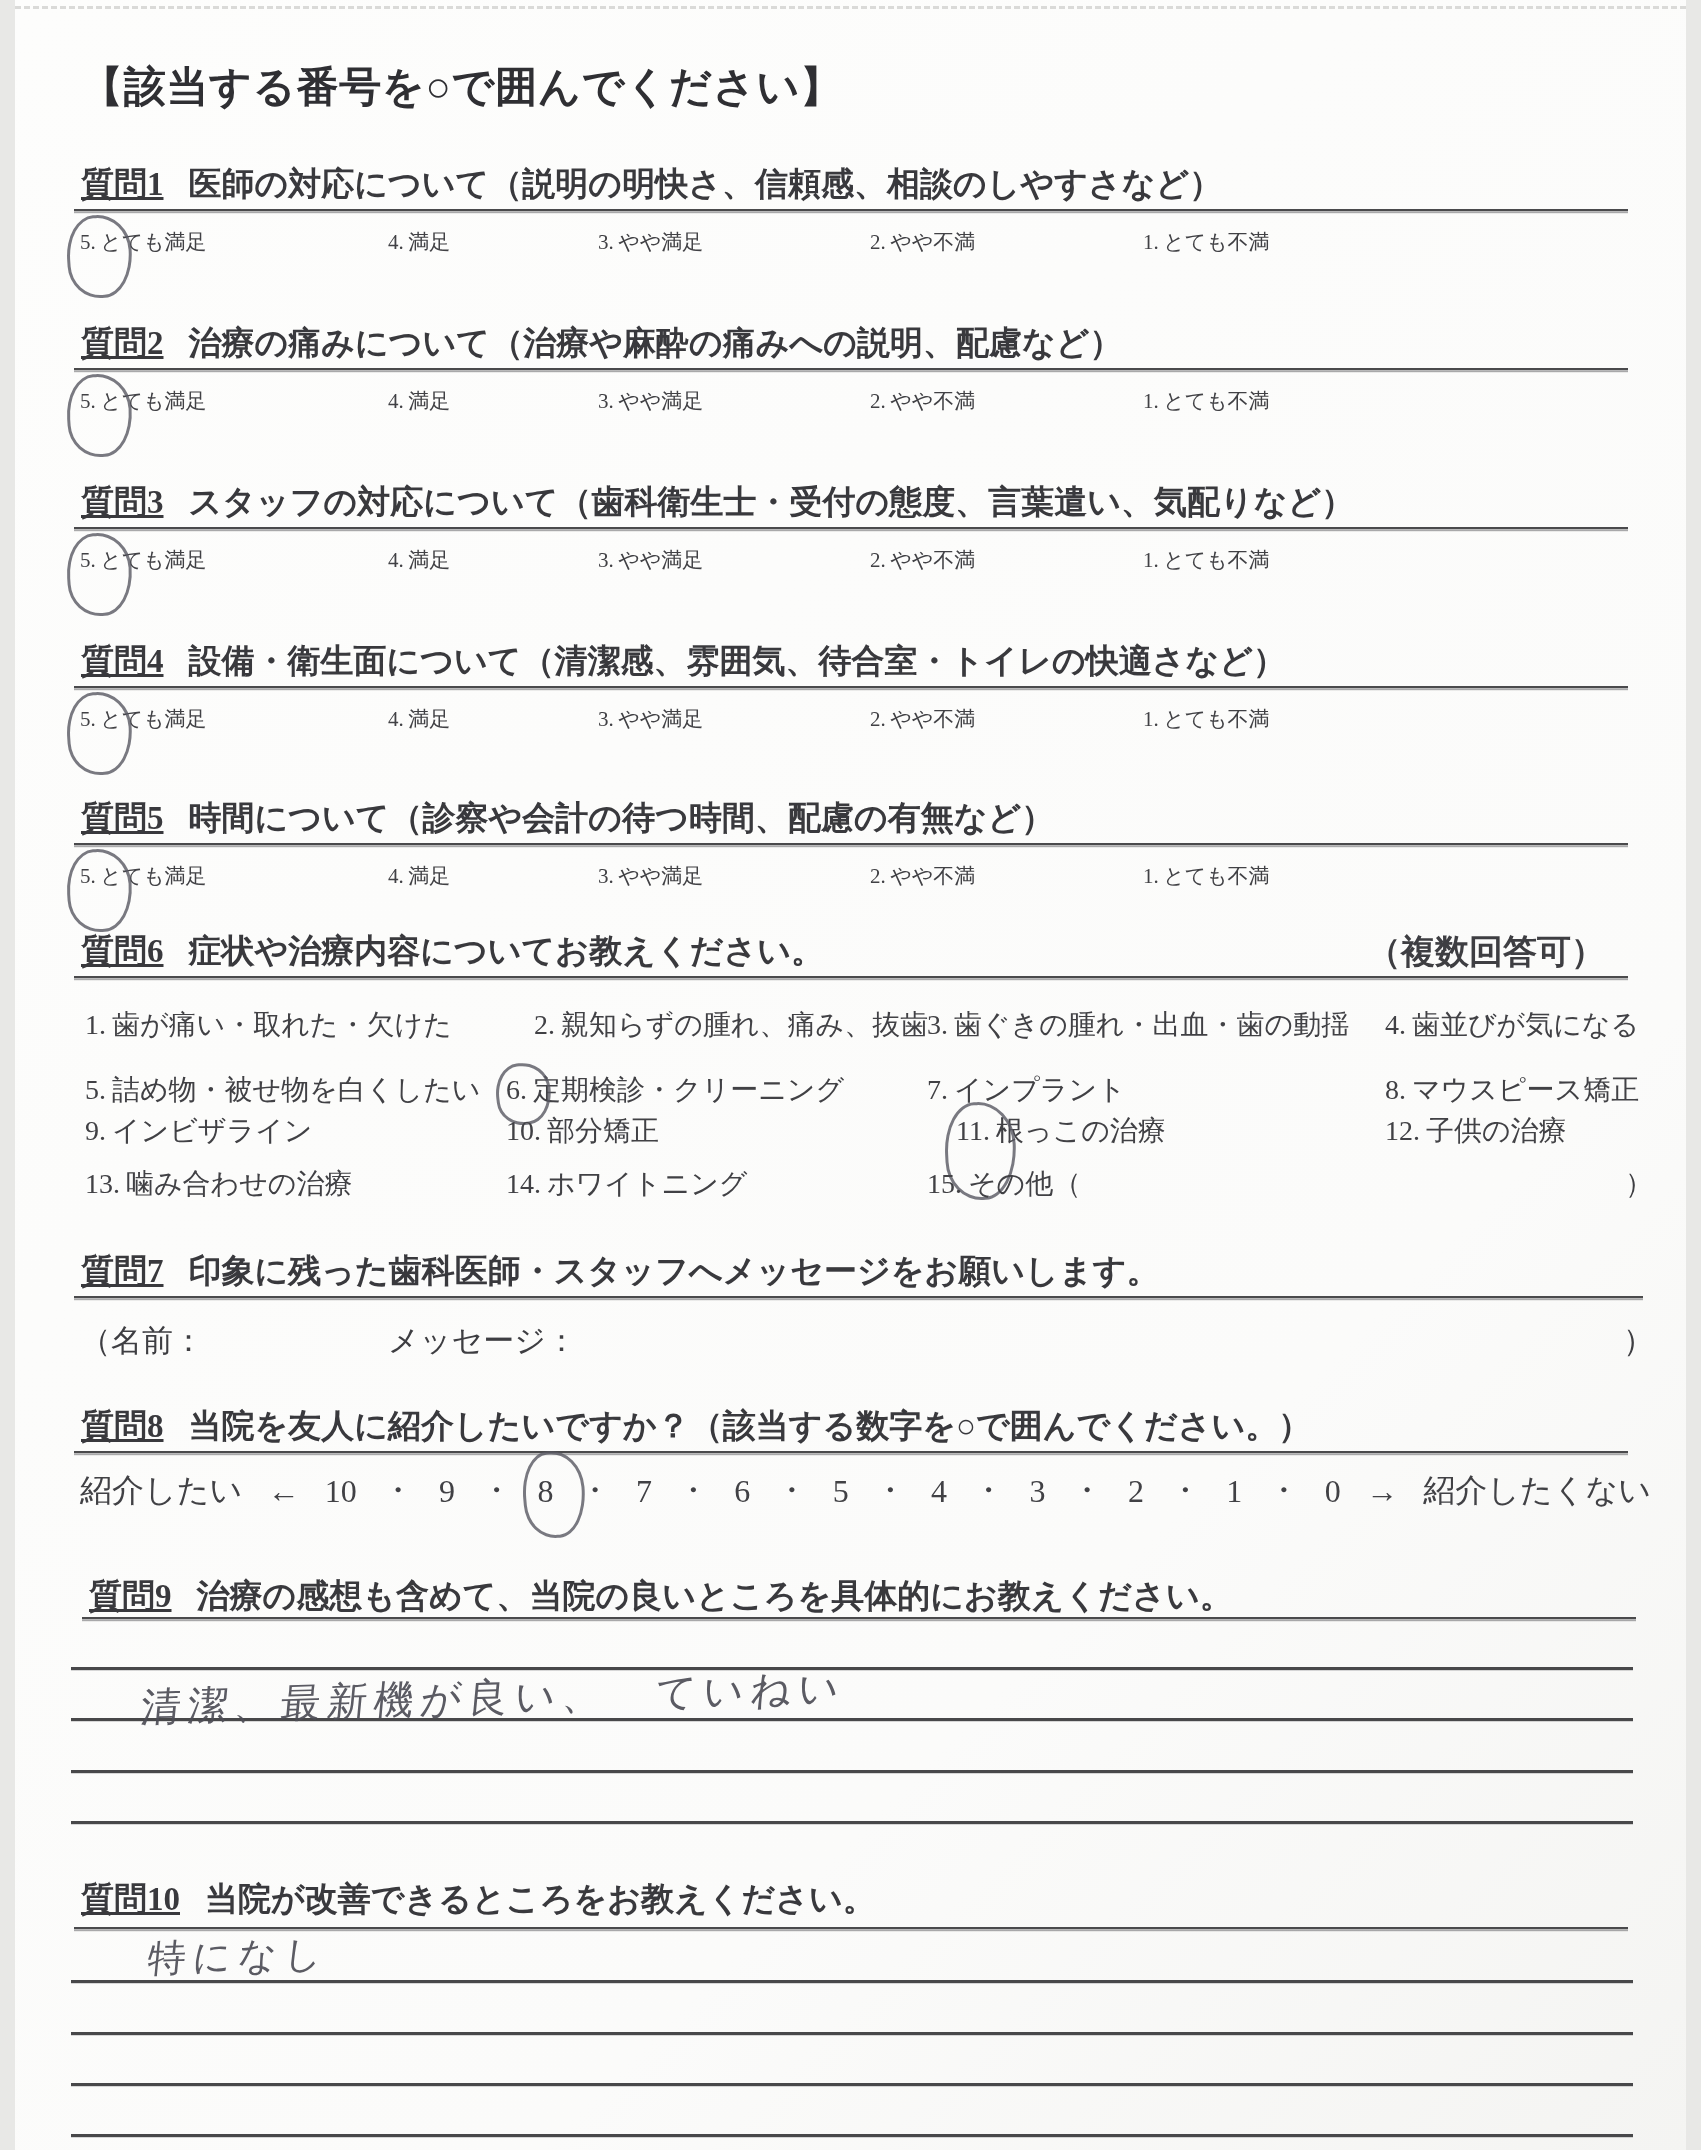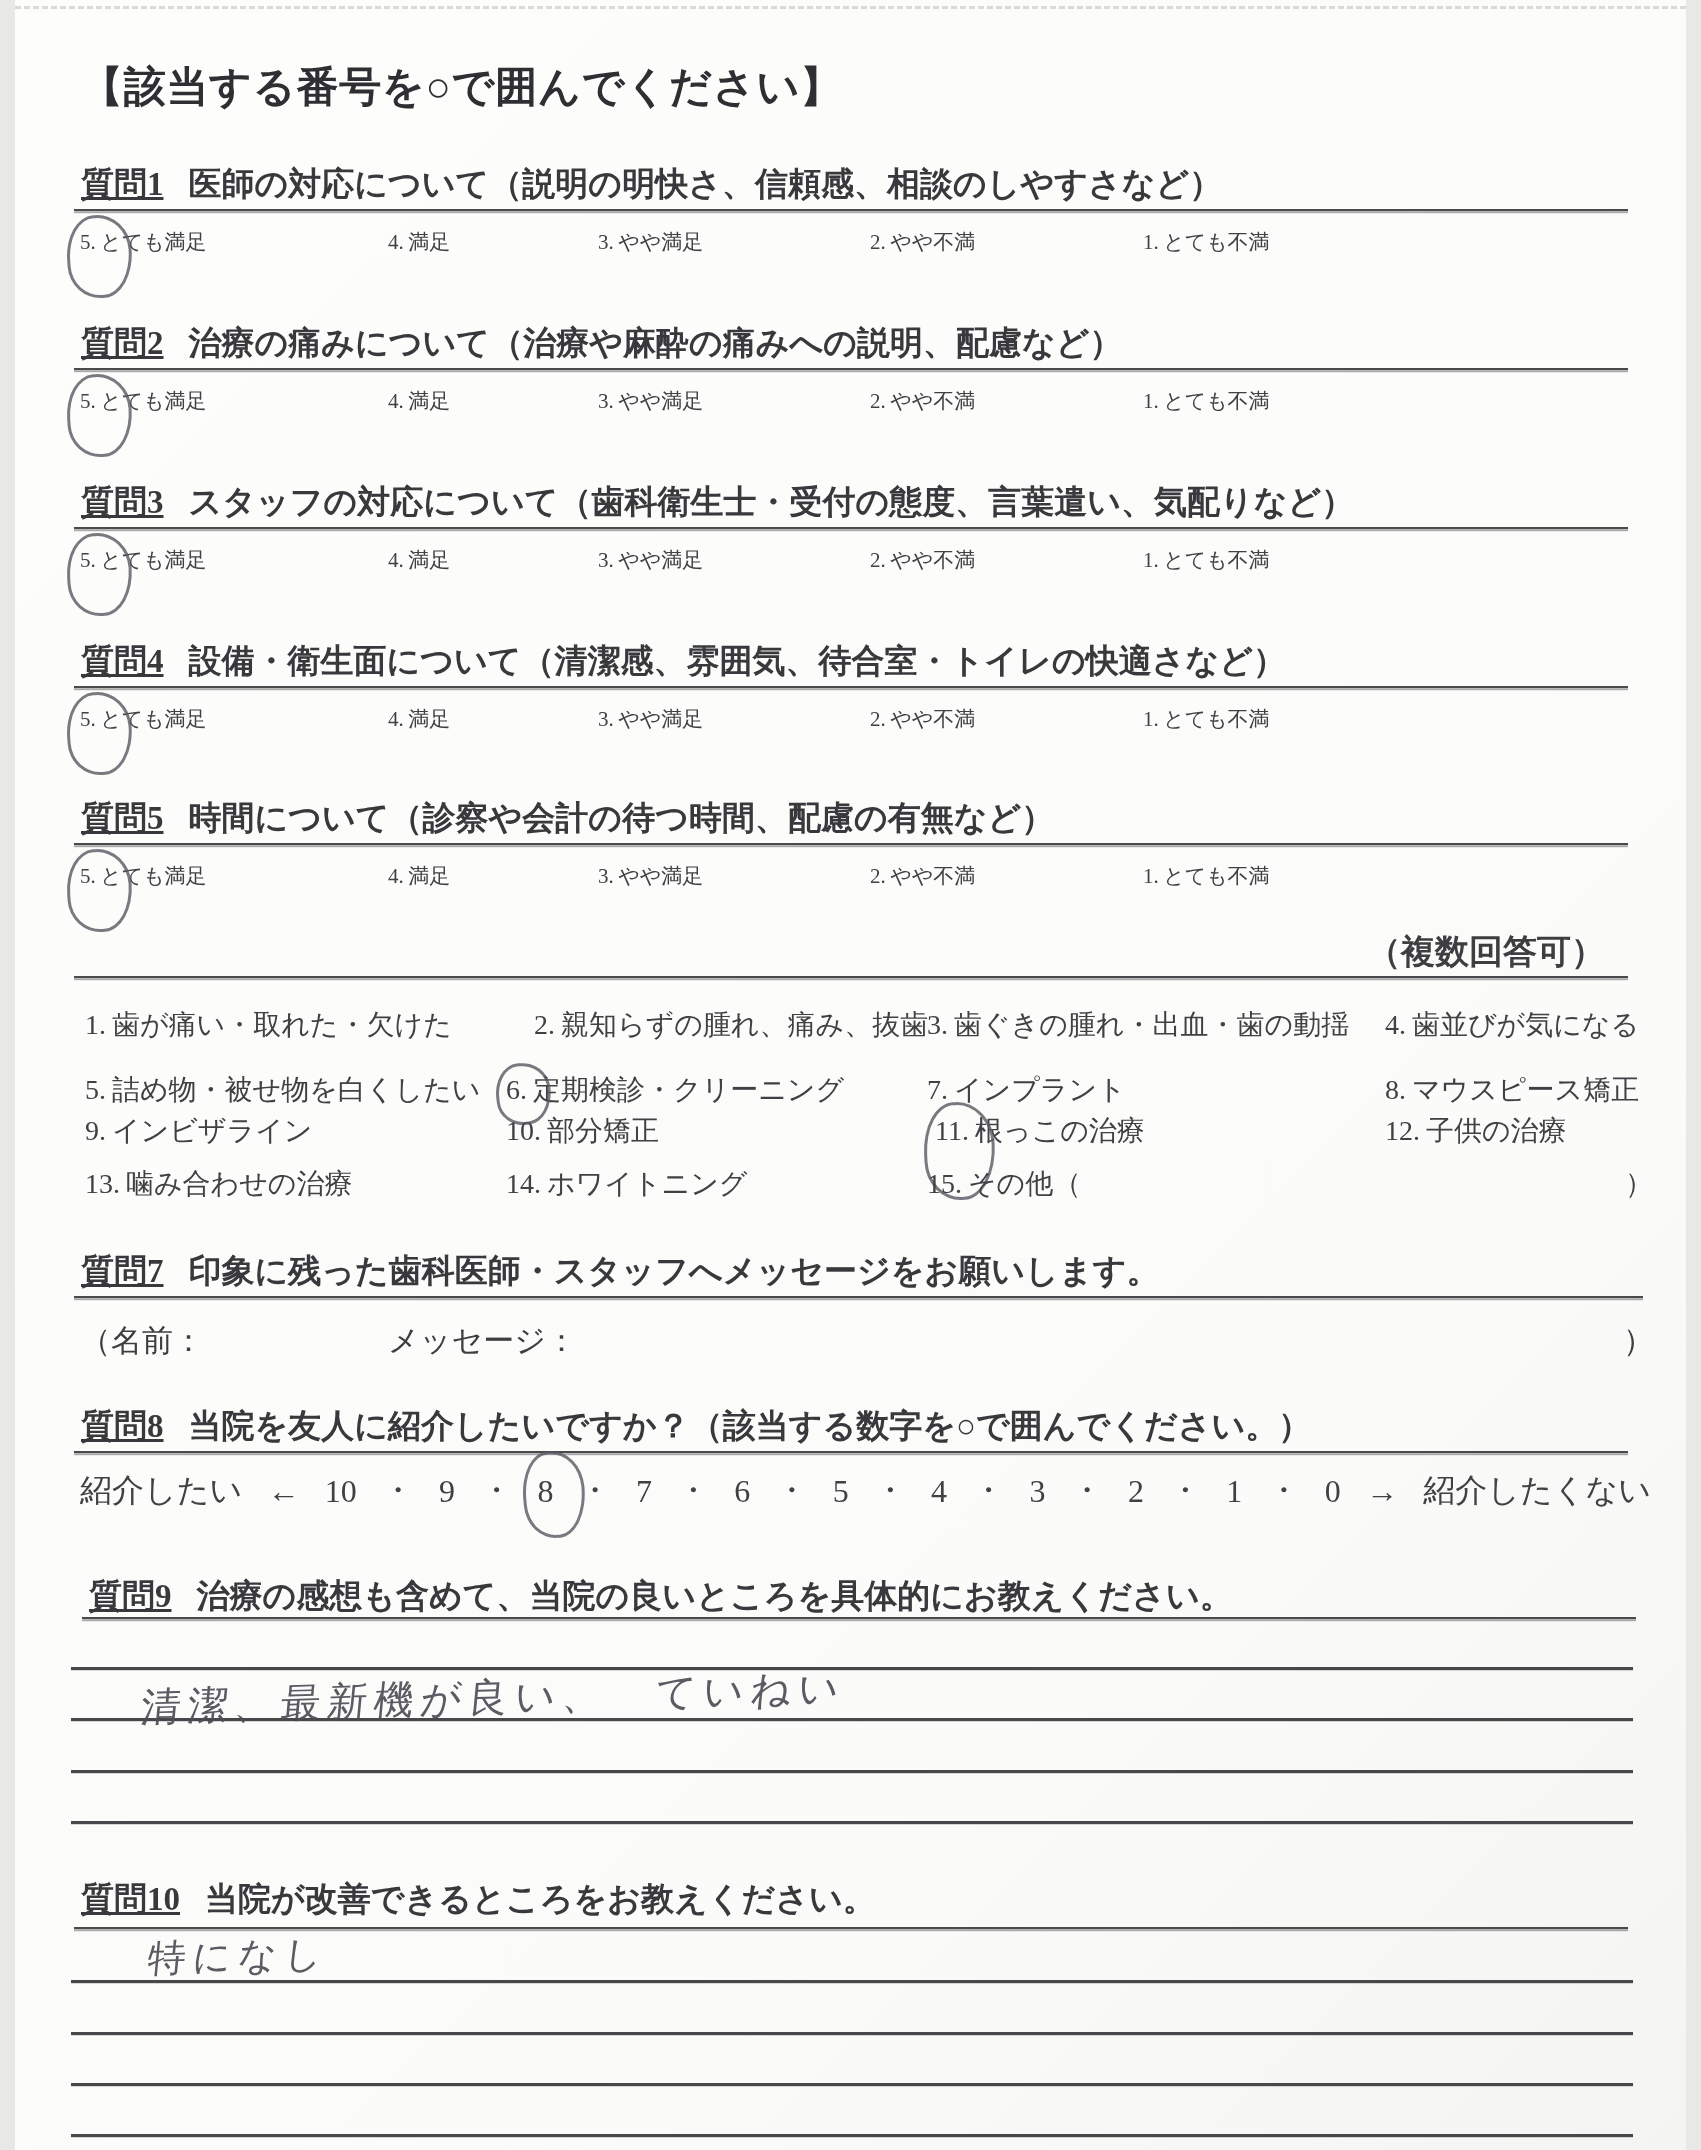--- a/index.html
+++ b/index.html
@@ -134,38 +134,39 @@
     <div class="options-row">
       <span class="opt" style="left:65px;"><span class="num-wrap"><span>5.</span><span class="circle circle-rating"></span></span><span class="opt-label">とても満足</span></span>
       <span class="opt" style="left:373px;"><span class="num-wrap"><span>4.</span></span><span class="opt-label">満足</span></span>
       <span class="opt" style="left:583px;"><span class="num-wrap"><span>3.</span></span><span class="opt-label">やや満足</span></span>
       <span class="opt" style="left:855px;"><span class="num-wrap"><span>2.</span></span><span class="opt-label">やや不満</span></span>
       <span class="opt" style="left:1128px;"><span class="num-wrap"><span>1.</span></span><span class="opt-label">とても不満</span></span>
     </div>
   </section>
 
   <section class="q-block" style="top:929px;height:295px;">
+    <h2 class="q-heading"><span class="q-label">質問6</span><span>症状や治療内容についてお教えください。</span></h2>
     <span class="q6-note">（複数回答可）</span>
     <div class="rule"></div>
     <div class="q6-row" style="top:77px;">
       <span class="q6-item" style="left:70px;"><span class="num-wrap"><span>1.</span></span><span class="opt-label">歯が痛い・取れた・欠けた</span></span>
       <span class="q6-item" style="left:491px;margin-left:28px;"><span class="num-wrap"><span>2.</span></span><span class="opt-label">親知らずの腫れ、痛み、抜歯</span></span>
       <span class="q6-item" style="left:912px;"><span class="num-wrap"><span>3.</span></span><span class="opt-label">歯ぐきの腫れ・出血・歯の動揺</span></span>
       <span class="q6-item" style="left:1370px;"><span class="num-wrap"><span>4.</span></span><span class="opt-label">歯並びが気になる</span></span>
     </div>
     <div class="q6-row" style="top:142px;">
       <span class="q6-item" style="left:70px;"><span class="num-wrap"><span>5.</span></span><span class="opt-label">詰め物・被せ物を白くしたい</span></span>
       <span class="q6-item" style="left:491px;"><span class="num-wrap"><span>6.</span><span class="circle circle-q6-small"></span></span><span class="opt-label">定期検診・クリーニング</span></span>
       <span class="q6-item" style="left:912px;"><span class="num-wrap"><span>7.</span></span><span class="opt-label">インプラント</span></span>
       <span class="q6-item" style="left:1370px;"><span class="num-wrap"><span>8.</span></span><span class="opt-label">マウスピース矯正</span></span>
     </div>
     <div class="q6-row" style="top:183px;">
       <span class="q6-item" style="left:70px;"><span class="num-wrap"><span>9.</span></span><span class="opt-label">インビザライン</span></span>
       <span class="q6-item" style="left:491px;"><span class="num-wrap"><span>10.</span></span><span class="opt-label">部分矯正</span></span>
-      <span class="q6-item" style="left:920px;"><span class="num-wrap"><span>11.</span><span class="circle circle-q6-tall"></span></span><span class="opt-label">根っこの治療</span></span>
+      <span class="q6-item" style="left:941px;"><span class="num-wrap"><span>11.</span><span class="circle circle-q6-tall"></span></span><span class="opt-label">根っこの治療</span></span>
       <span class="q6-item" style="left:1370px;"><span class="num-wrap"><span>12.</span></span><span class="opt-label">子供の治療</span></span>
     </div>
     <div class="q6-row" style="top:236px;">
       <span class="q6-item" style="left:70px;"><span class="num-wrap"><span>13.</span></span><span class="opt-label">噛み合わせの治療</span></span>
       <span class="q6-item" style="left:491px;"><span class="num-wrap"><span>14.</span></span><span class="opt-label">ホワイトニング</span></span>
       <span class="q6-item" style="left:912px;"><span class="num-wrap"><span>15.</span></span><span class="opt-label">その他（</span></span>
       <span class="q6-close">）</span>
     </div>
   </section>
 

